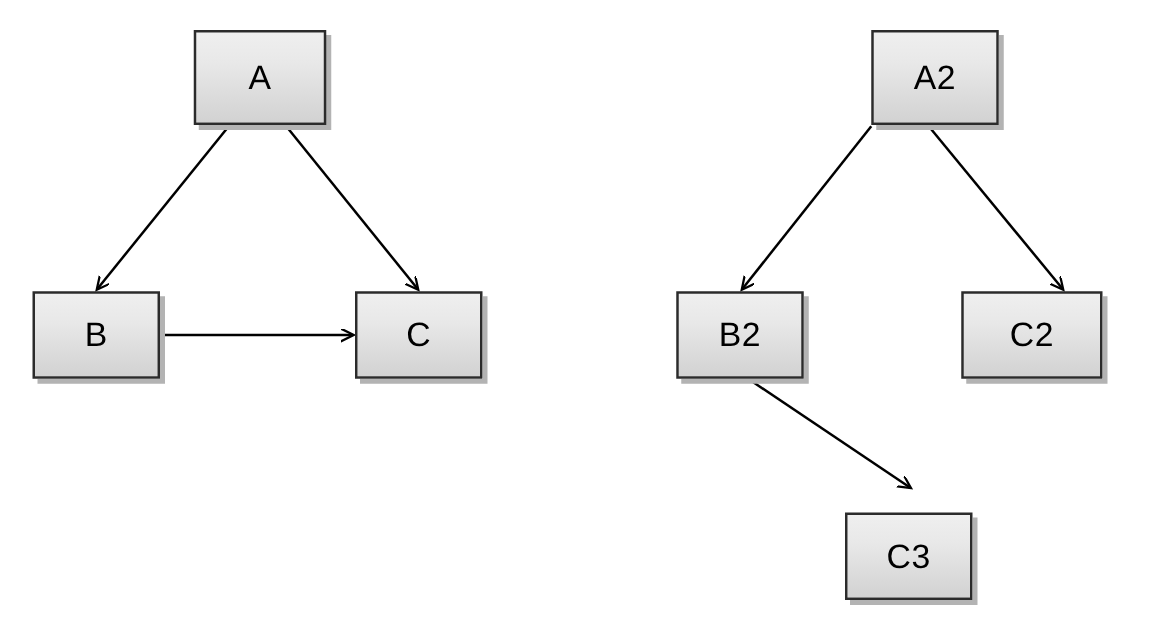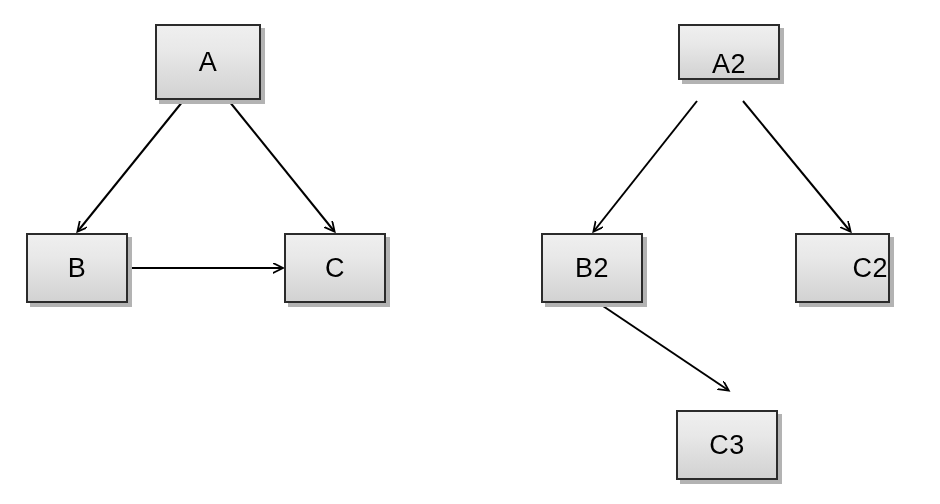--- a/index.html
+++ b/index.html
@@ -70,27 +70,27 @@
   <div id="nodes">
       <div class="node" style="left: 155px; top: 24px; width: 106px; height: 76px;">
         <span class="node-label">A</span>
       </div>
       <div class="node" style="left: 26px; top: 233px; width: 102px; height: 70px;">
         <span class="node-label">B</span>
       </div>
       <div class="node" style="left: 284px; top: 233px; width: 102px; height: 70px;">
         <span class="node-label">C</span>
       </div>
-      <div class="node" style="left: 678px; top: 24px; width: 102px; height: 56px; align-items: flex-end;">
+      <div class="node" style="left: 697px; top: 24px; width: 102px; height: 76px;">
         <span class="node-label">A2</span>
       </div>
       <div class="node" style="left: 541px; top: 233px; width: 102px; height: 70px;">
         <span class="node-label">B2</span>
       </div>
-      <div class="node" style="left: 795px; top: 233px; width: 95px; height: 70px; justify-content: flex-end;">
+      <div class="node" style="left: 769px; top: 233px; width: 113px; height: 70px;">
         <span class="node-label">C2</span>
       </div>
       <div class="node" style="left: 676px; top: 410px; width: 102px; height: 70px;">
         <span class="node-label">C3</span>
       </div>
     </div>
 
 </div>
 
 </body></html>

